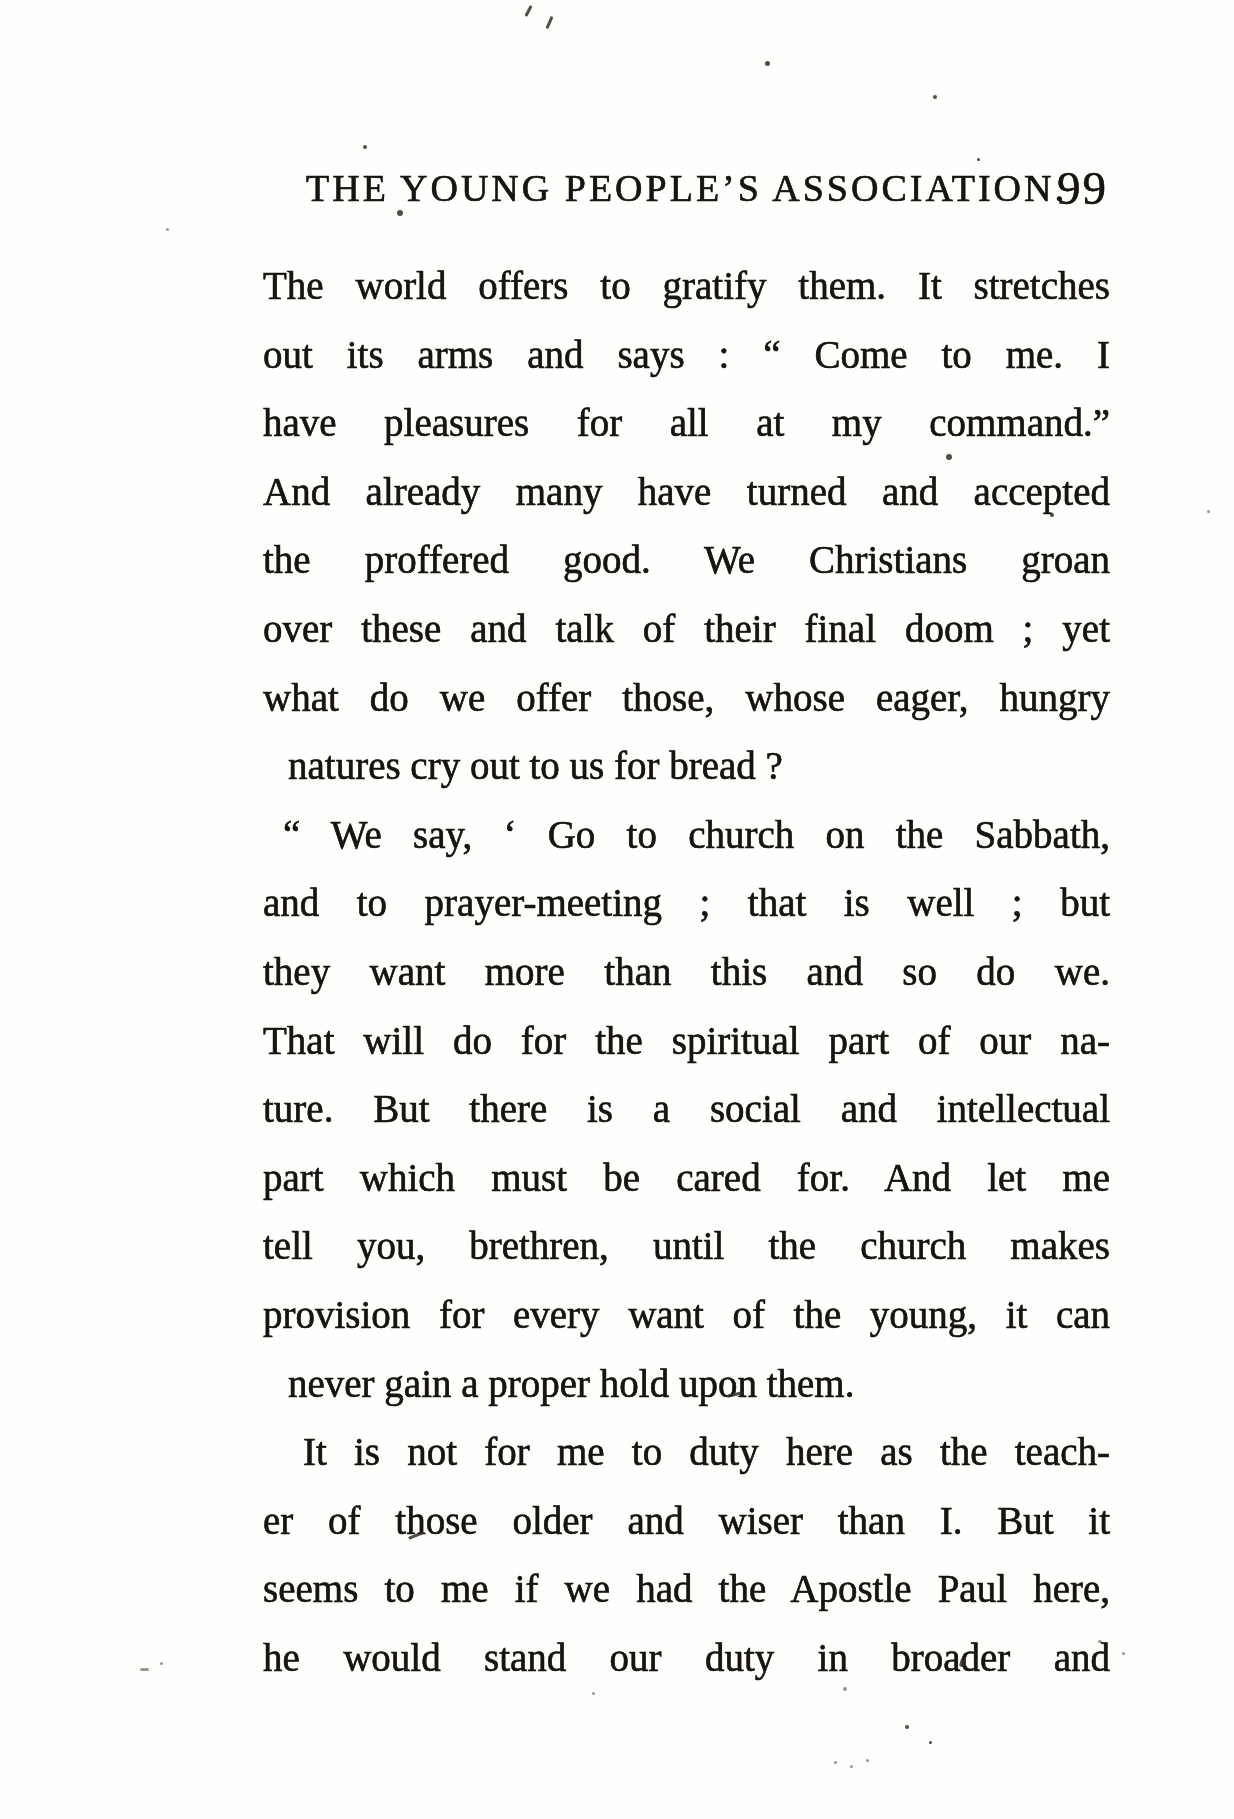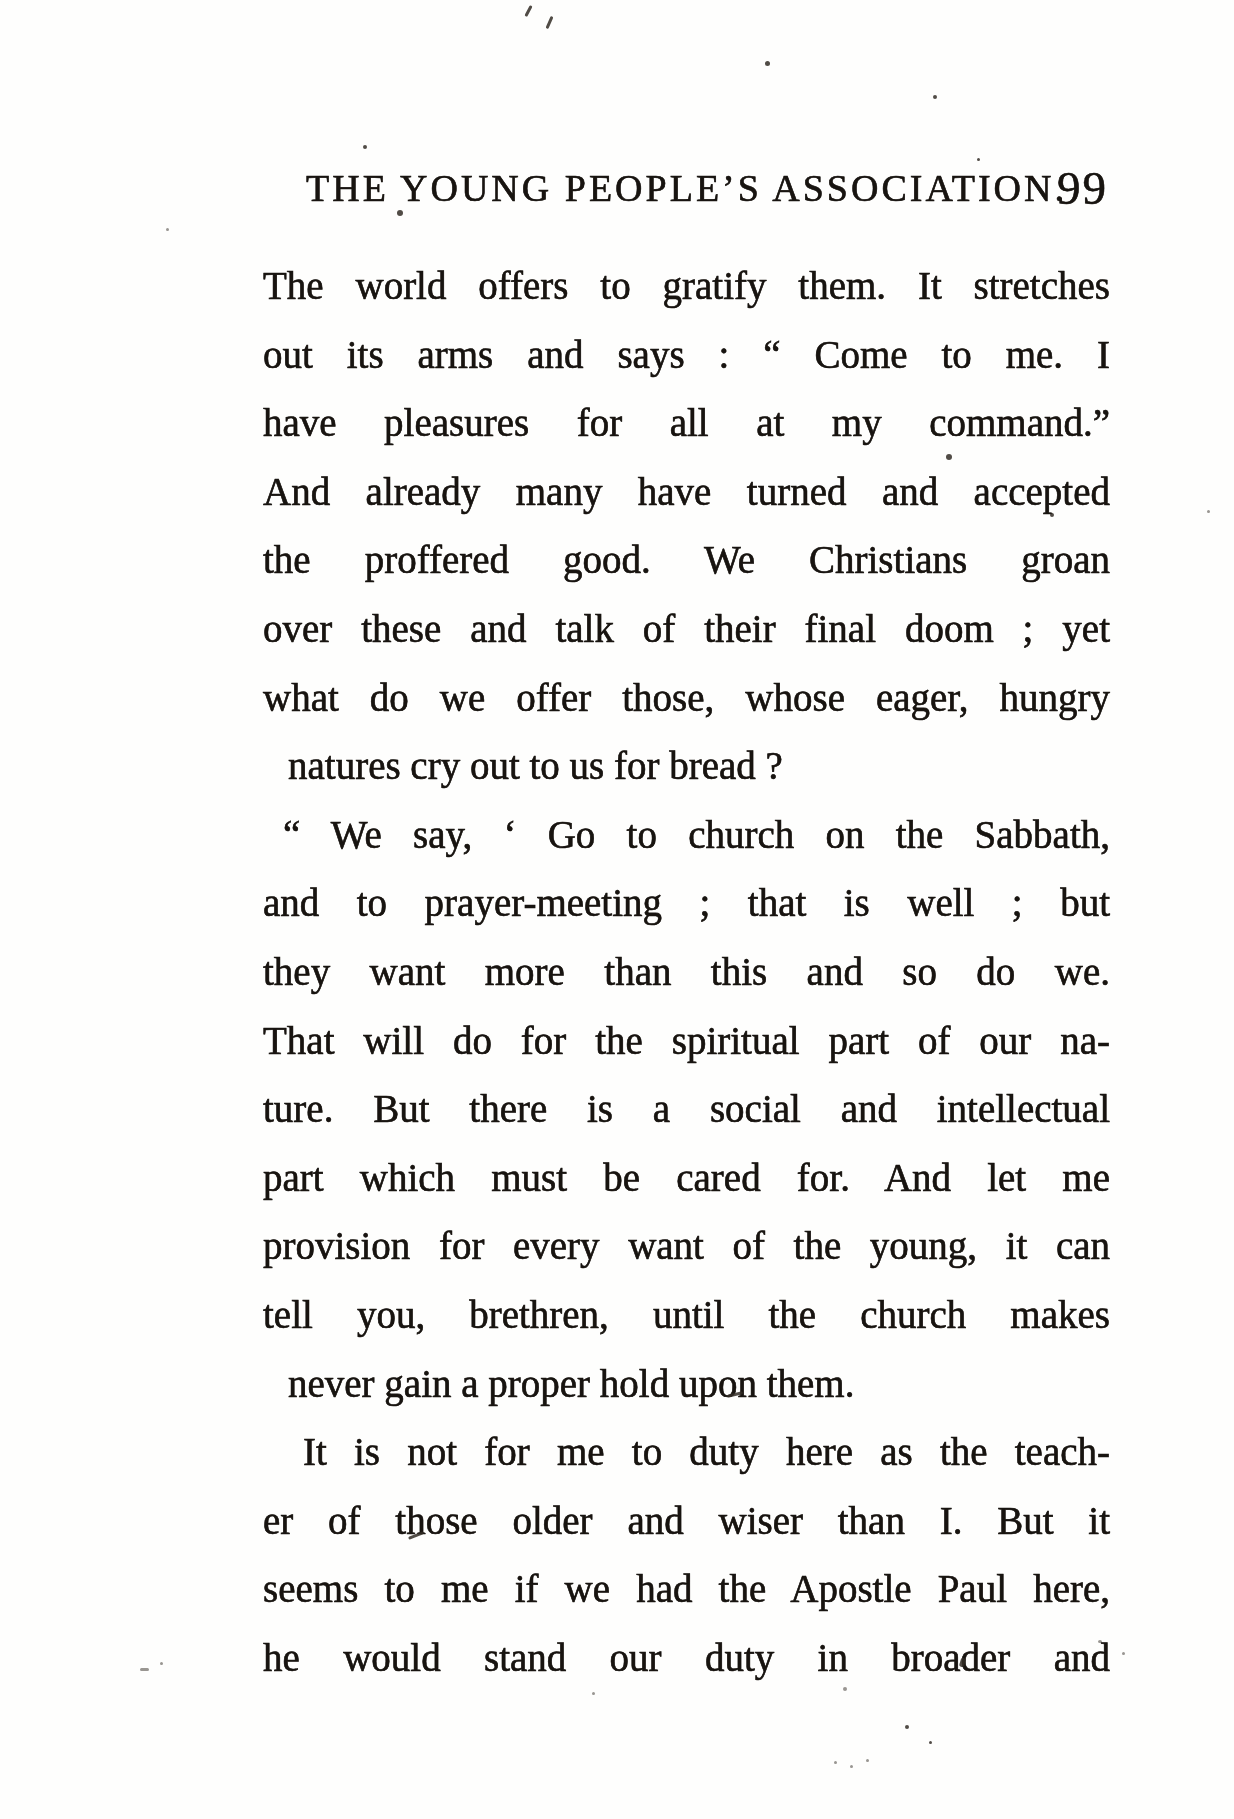--- a/index.html
+++ b/index.html
@@ -76,22 +76,22 @@
       <div class="line end">natures cry out to us for bread ?</div>
     </section>
 
     <section class="paragraph">
       <div class="line indent-quote">“ We say, ‘ Go to church on the Sabbath,</div>
       <div class="line">and to prayer-meeting ; that is well ; but</div>
       <div class="line">they want more than this and so do we.</div>
       <div class="line">That will do for the spiritual part of our na-</div>
       <div class="line">ture. But there is a social and intellectual</div>
       <div class="line">part which must be cared for. And let me</div>
+      <div class="line">tell you, brethren, until the church makes</div>
       <div class="line">provision for every want of the young, it can</div>
-      <div class="line">tell you, brethren, until the church makes</div>
       <div class="line end">never gain a proper hold upon them.</div>
     </section>
 
     <section class="paragraph">
       <div class="line indent">It is not for me to duty here as the teach-</div>
       <div class="line">er of those older and wiser than I. But it</div>
       <div class="line">seems to me if we had the Apostle Paul here,</div>
       <div class="line">he would stand our duty in broader and</div>
     </section>
 

